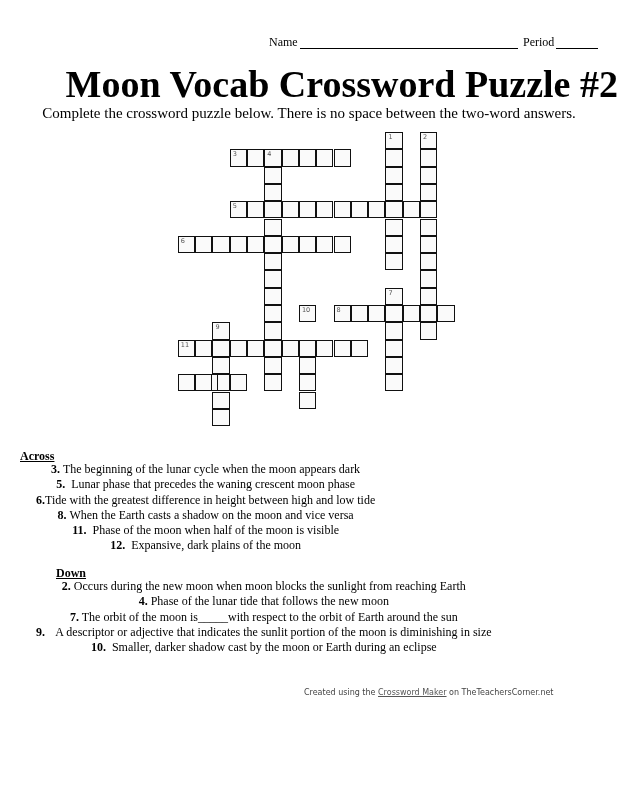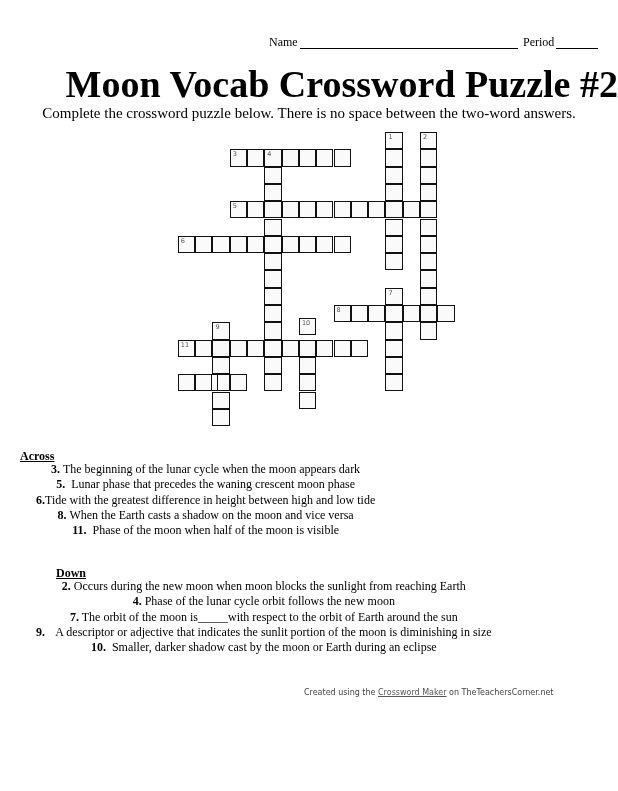--- a/index.html
+++ b/index.html
@@ -117,21 +117,21 @@
     <div class="cell" style="left: 242.2px; top: 173px;"></div>
     <div class="cell" style="left: 276.8px; top: 173px;"></div>
     <div class="cell" style="left: 51.9px; top: 190.3px;">
       <span class="num">9</span>
     </div>
     <div class="cell" style="left: 51.9px; top: 207.6px;"></div>
     <div class="cell" style="left: 51.9px; top: 224.9px;"></div>
     <div class="cell" style="left: 51.9px; top: 242.2px;"></div>
     <div class="cell" style="left: 51.9px; top: 259.5px;"></div>
     <div class="cell" style="left: 51.9px; top: 276.8px;"></div>
-    <div class="cell" style="left: 138.4px; top: 186px;">
+    <div class="cell" style="left: 138.4px; top: 173px;">
       <span class="num">10</span>
     </div>
     <div class="cell" style="left: 138.4px; top: 207.6px;"></div>
     <div class="cell" style="left: 138.4px; top: 224.9px;"></div>
     <div class="cell" style="left: 138.4px; top: 242.2px;"></div>
     <div class="cell" style="left: 138.4px; top: 259.5px;"></div>
     <div class="cell" style="left: 17.3px; top: 207.6px;">
       <span class="num">11</span>
     </div>
     <div class="cell" style="left: 34.6px; top: 207.6px;"></div>
@@ -149,26 +149,27 @@
     <div class="cell" style="left: 69.2px; top: 242.2px;"></div>
   </div>
 
 <div class="sec" style="top:449px;">Across</div>
 <div class="clues" id="across-list" style="top:462px;">
     <div class="clue"><span class="n">3.</span><span style="white-space: pre;"> The beginning of the lunar cycle when the moon appears dark</span></div>
     <div class="clue"><span class="n">5.</span><span style="white-space: pre;">  Lunar phase that precedes the waning crescent moon phase</span></div>
     <div class="clue"><span class="n">6.</span><span style="white-space: pre;">Tide with the greatest difference in height between high and low tide</span></div>
     <div class="clue"><span class="n">8.</span><span style="white-space: pre;"> When the Earth casts a shadow on the moon and vice versa</span></div>
     <div class="clue"><span class="n">11.</span><span style="white-space: pre;">  Phase of the moon when half of the moon is visible</span></div>
+    <div class="clue"><span class="n">12.</span><span style="white-space: pre;">  Expansive, dark plains of the moon</span></div>
   </div>
 
 <div class="sec" style="top:566px;margin-left:36px;">Down</div>
 <div class="clues" id="down-list" style="top:579px;">
     <div class="clue"><span class="n">2.</span><span style="white-space: pre;"> Occurs during the new moon when moon blocks the sunlight from reaching Earth</span></div>
-    <div class="clue"><span class="n">4.</span><span style="white-space: pre;"> Phase of the lunar cycle orbit follows the new moon</span></div>
+    <div class="clue"><span class="n">4.</span><span style="white-space: pre;"> Phase of the lunar tide that follows the new moon</span></div>
     <div class="clue"><span class="n">7.</span><span style="white-space: pre;"> The orbit of the moon is_____with respect to the orbit of Earth around the sun</span></div>
     <div class="clue"><span class="n">9.</span><span style="white-space: pre; margin-left: 8px;"> A descriptor or adjective that indicates the sunlit portion of the moon is diminishing in size</span></div>
     <div class="clue"><span class="n">10.</span><span style="white-space: pre;">  Smaller, darker shadow cast by the moon or Earth during an eclipse</span></div>
   </div>
 
 <div class="footer">
   <span>Created using the </span><span class="lnk">Crossword Maker</span><span> on TheTeachersCorner.net</span>
 </div>
 
 </body></html>

